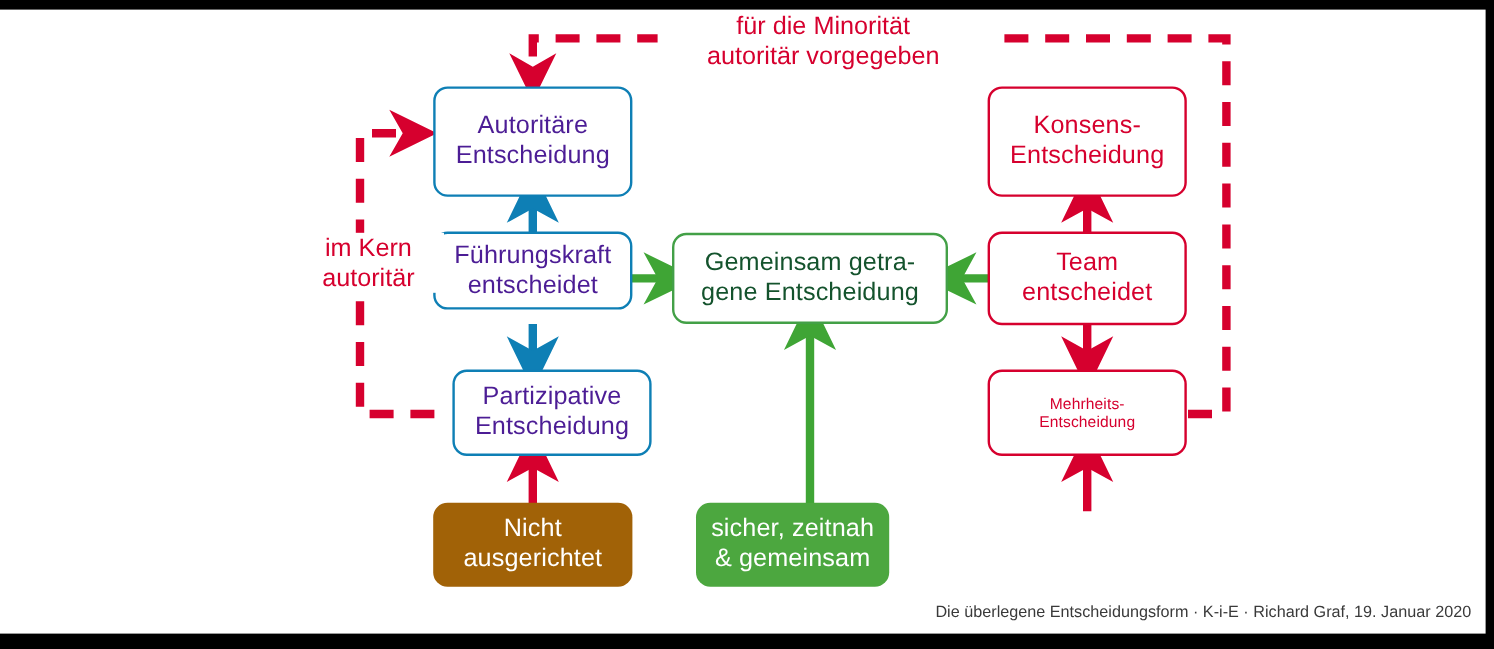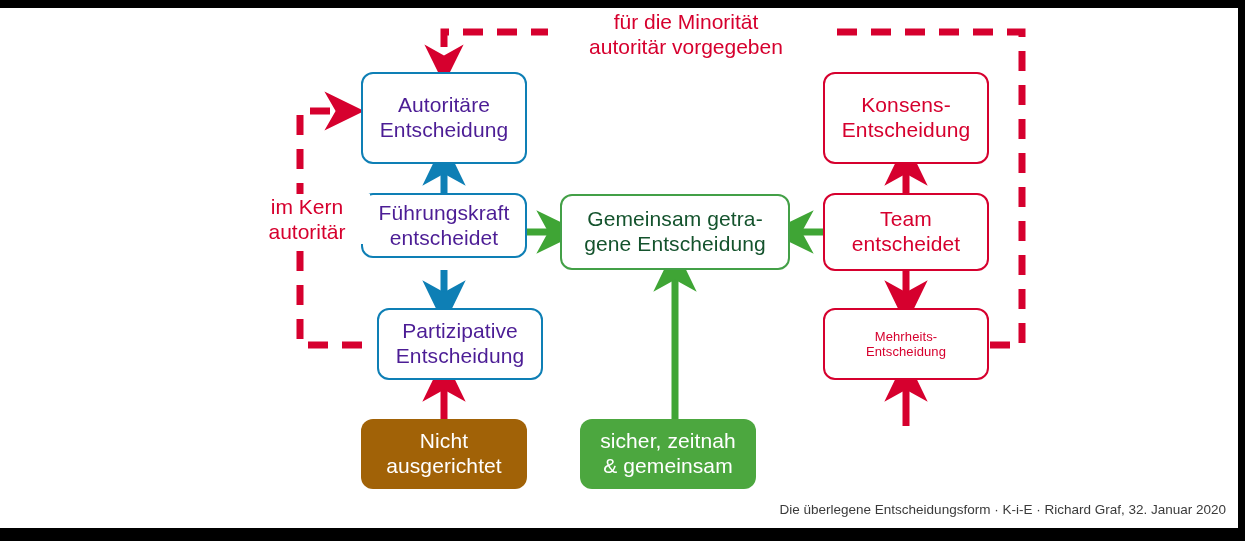--- a/index.html
+++ b/index.html
@@ -140,26 +140,26 @@
 
     <div class="node outline red" style="left:823px;top:185px;width:166px;height:78px;font-size:21px;">Team
 entscheidet</div>
 
     <div class="node outline red" style="left:823px;top:300px;width:166px;height:72px;font-size:13px;">Mehrheits-
 Entscheidung</div>
 
     <div class="node filled fill-red" style="left:361px;top:411px;width:166px;height:70px;font-size:21px;">Nicht
 ausgerichtet</div>
 
-    <div class="node filled fill-green" style="left:580px;top:411px;width:176px;height:70px;font-size:21px;">sicher, zeitnah
+    <div class="node filled fill-green" style="left:580px;top:411px;width:161px;height:70px;font-size:21px;">sicher, zeitnah
 &amp; gemeinsam</div>
 
 
     <div class="loop-label" style="left:244px;top:186px;width:118px;font-size:21px;">im Kern
 autoritär</div>
 
     <div class="loop-label" style="left:548px;top:1px;width:268px;font-size:21px;">für die Minorität
 autoritär vorgegeben</div>
 
-    <div class="footer" style="right:12px;top:494px;">Die überlegene Entscheidungsform · K-i-E · Richard Graf, 32. Januar 2020</div>
+    <div class="footer" style="right:12px;top:494px;">Die überlegene Entscheidungsform · K-i-E · Richard Graf, 19. Januar 2020</div>
 
   </div>
 </div>
 
 </body></html>

